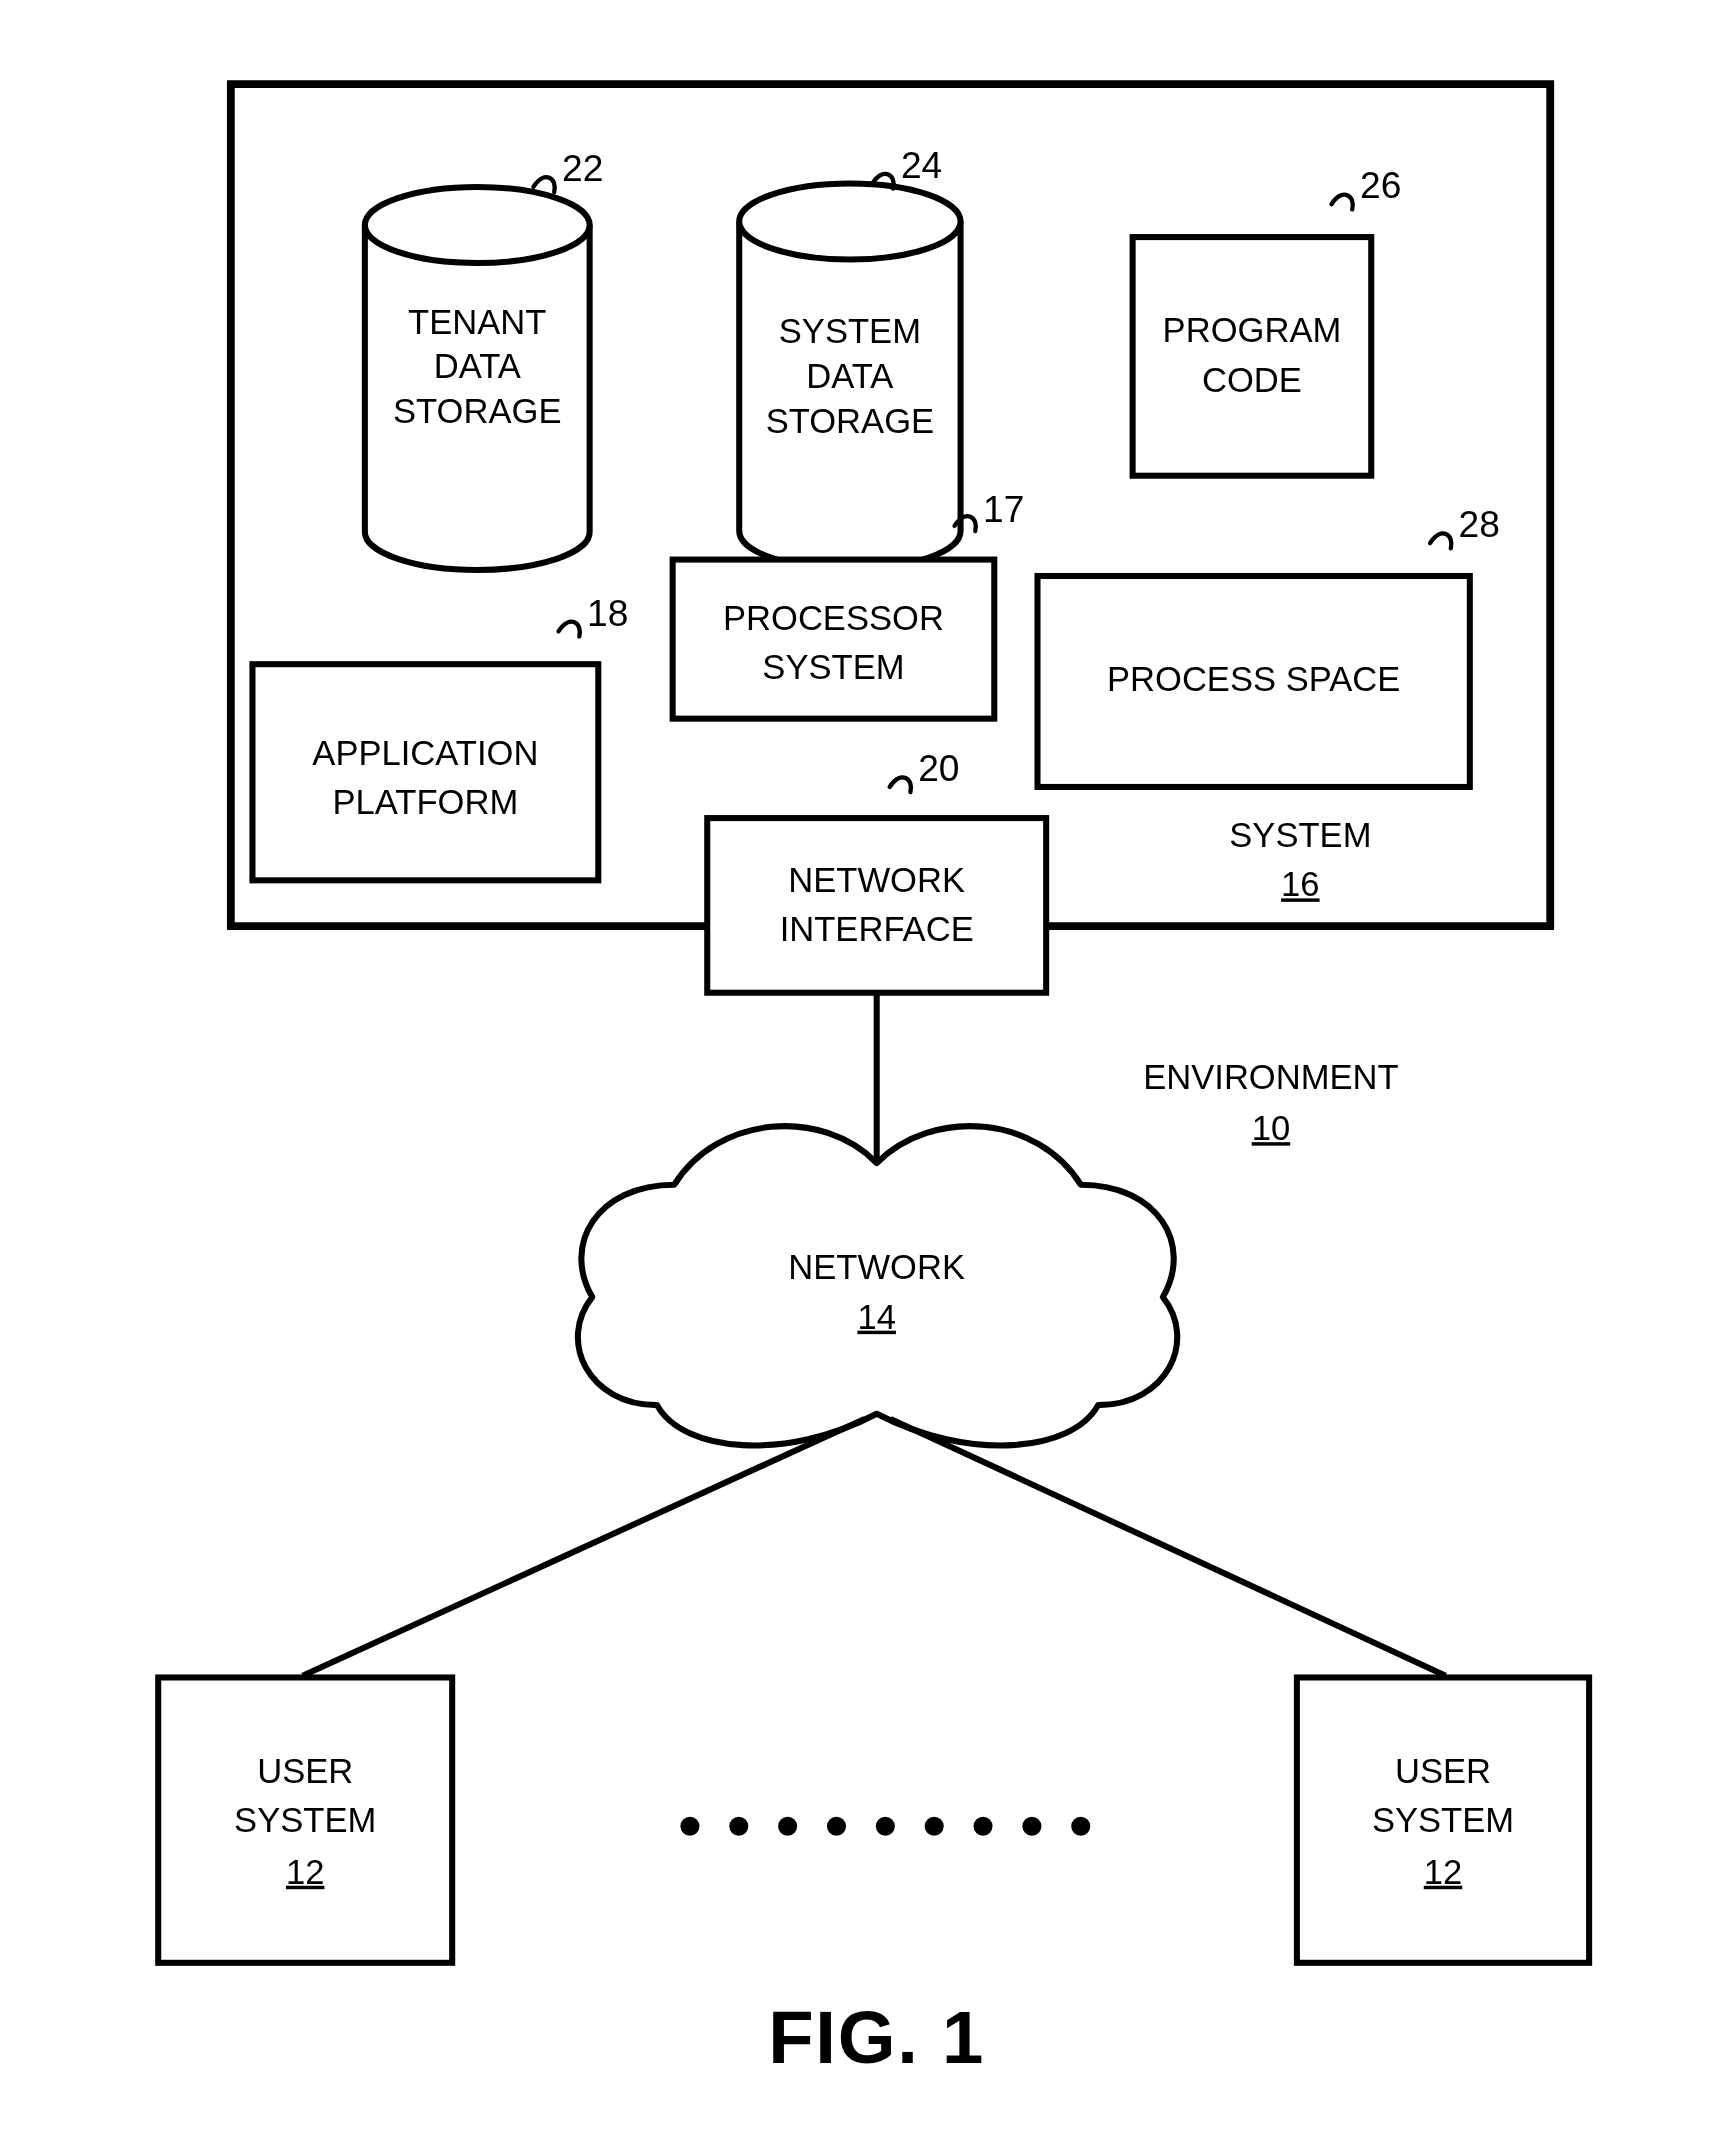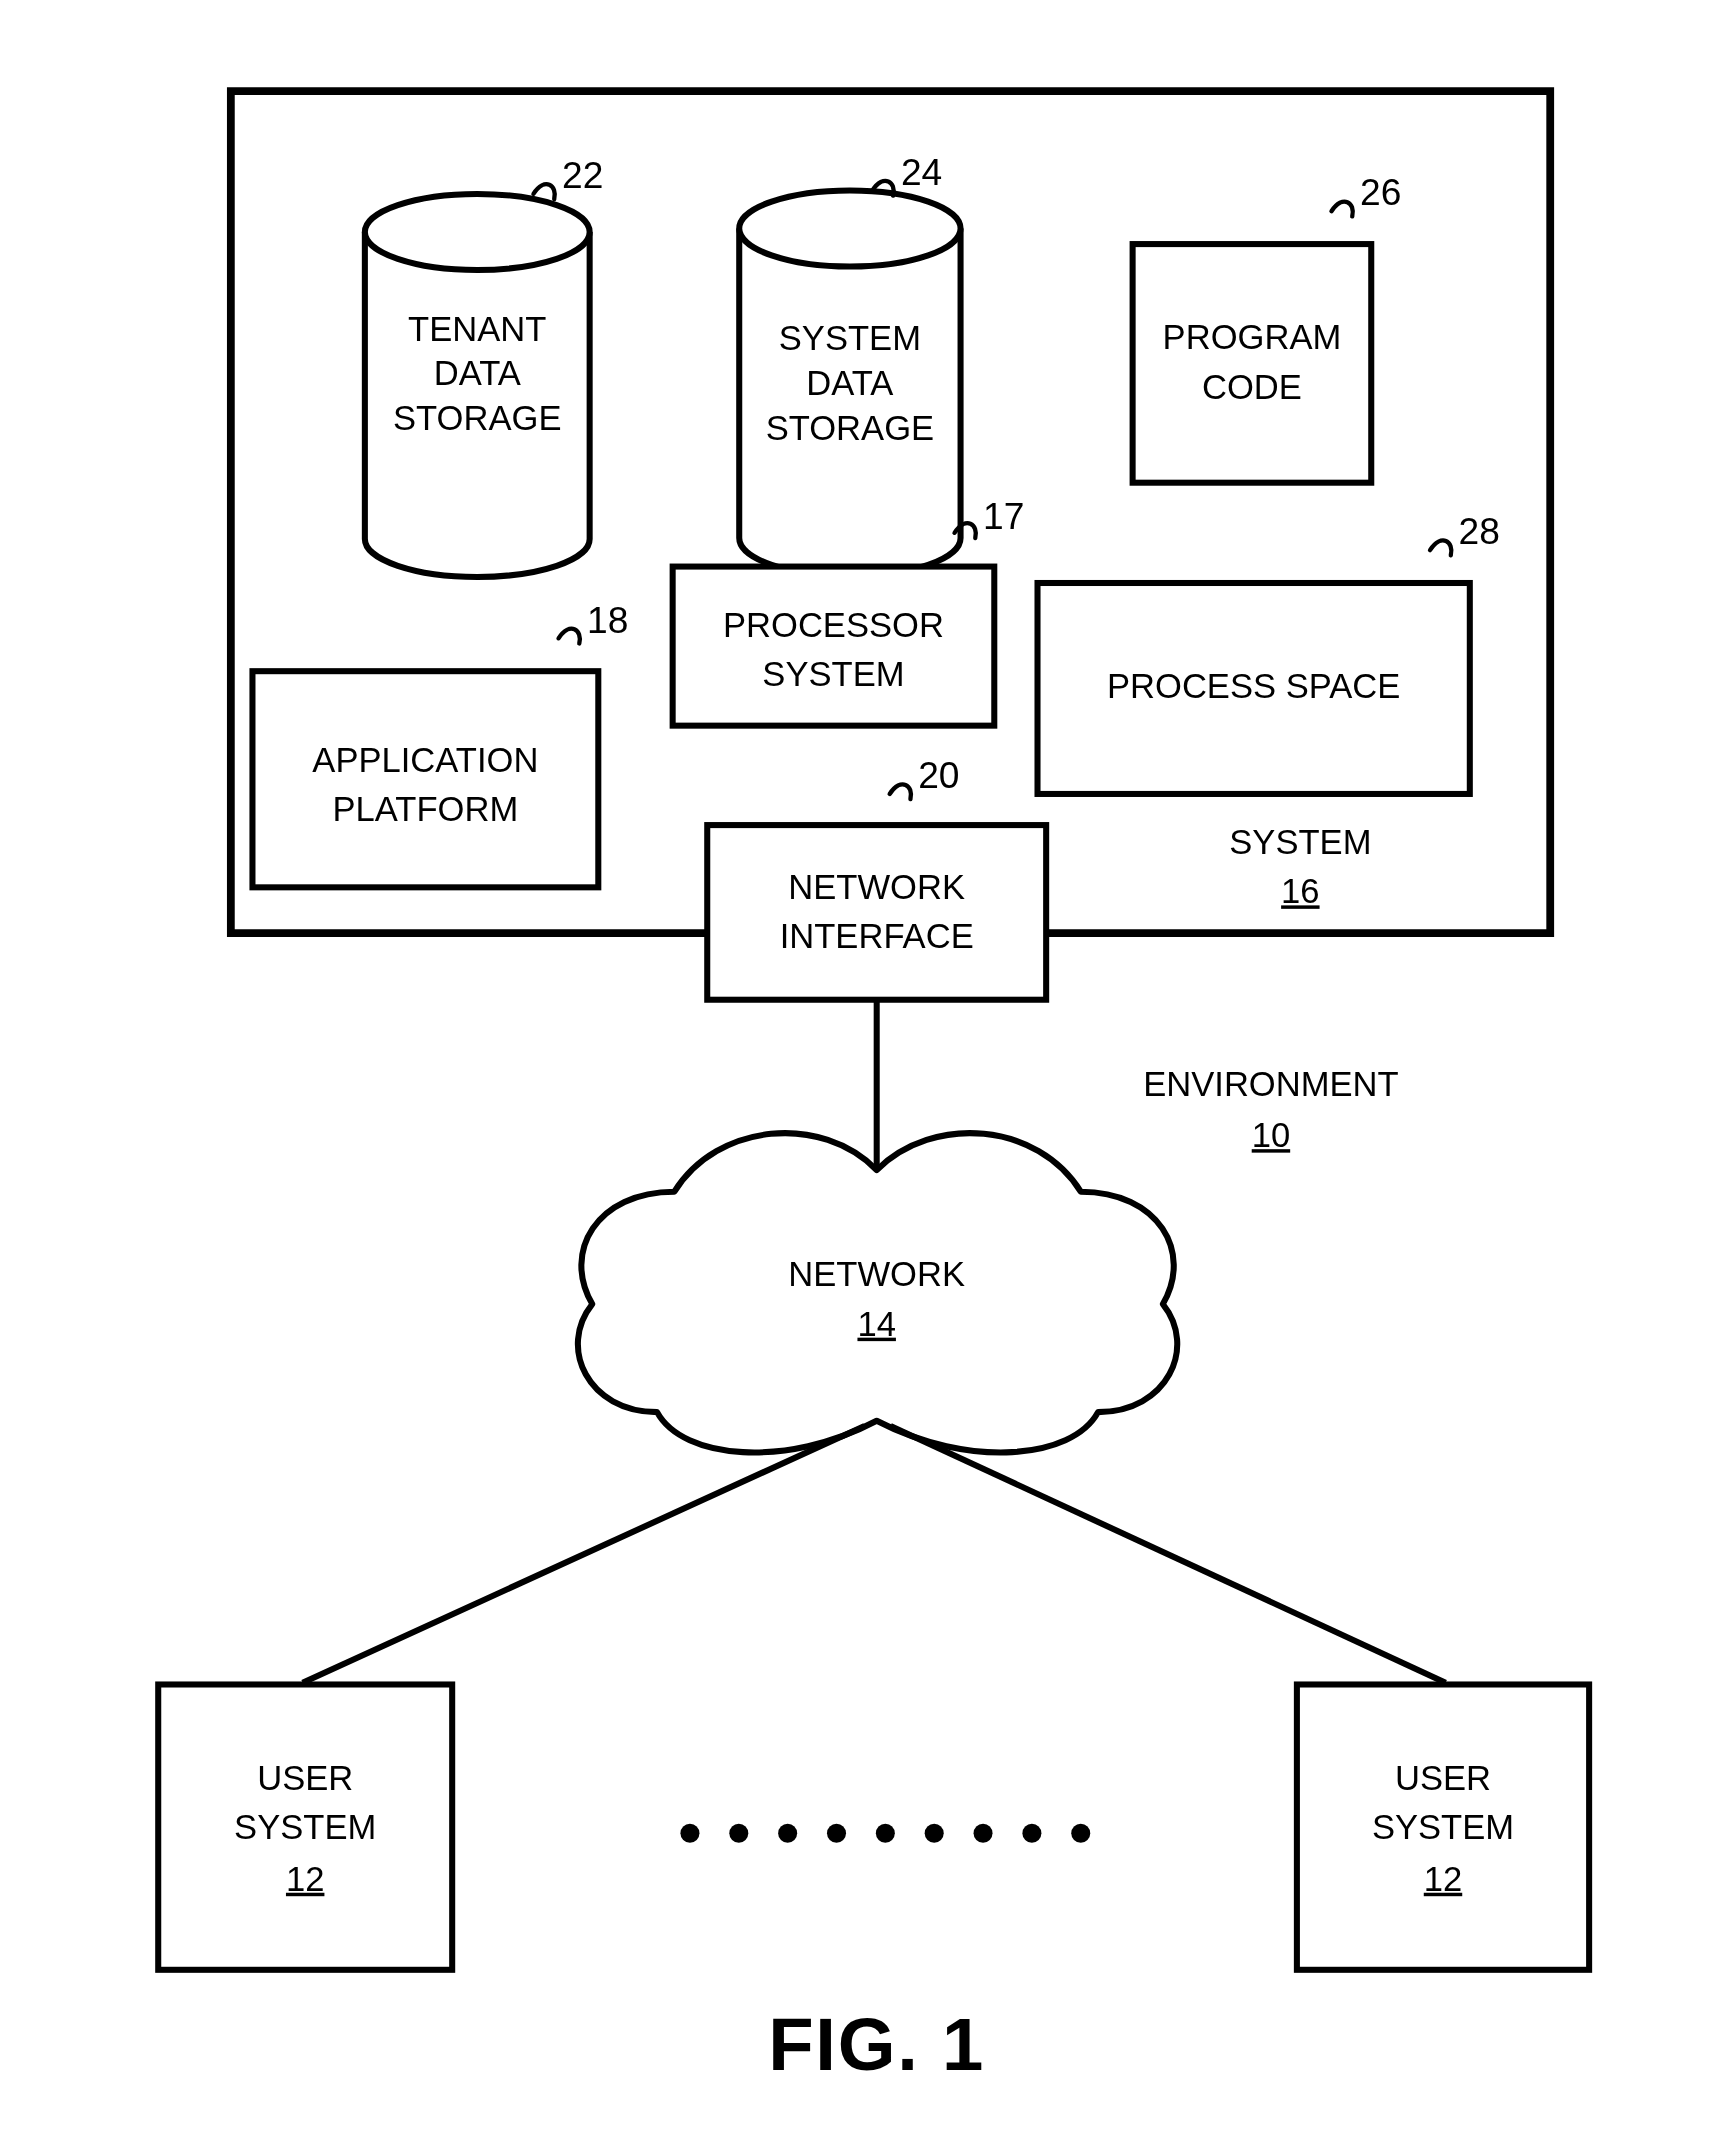--- a/index.html
+++ b/index.html
@@ -11,21 +11,20 @@
     width: 1724px;
     height: 2148px;
     font-family: "Liberation Sans", sans-serif;
     color: #000000;
     overflow: hidden;
   }
   #figure-root {
     position: relative;
     width: 1724px;
     height: 1896px;
-    margin-top: 7px;
   }
   svg#figure-svg {
     position: absolute;
     top: 0;
     left: 0;
     width: 1724px;
     height: 2148px;
     display: block;
   }
   .box-outline {

